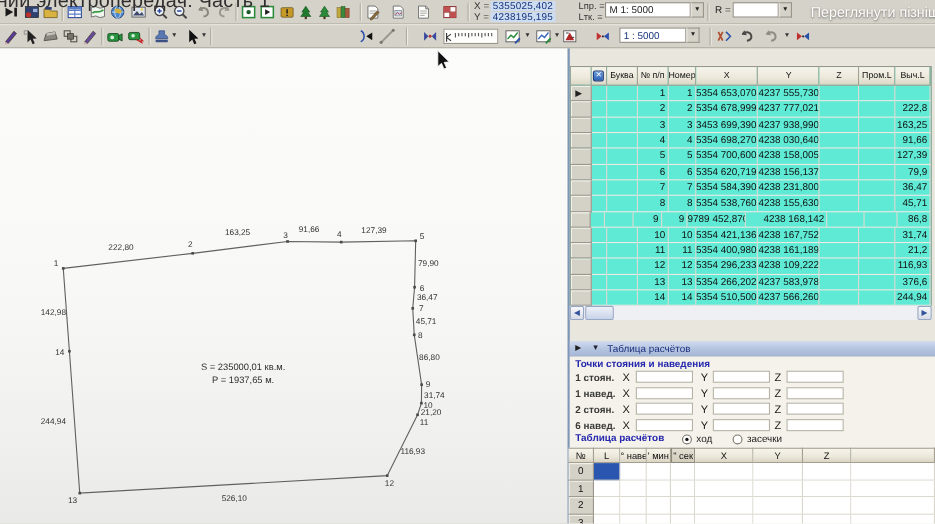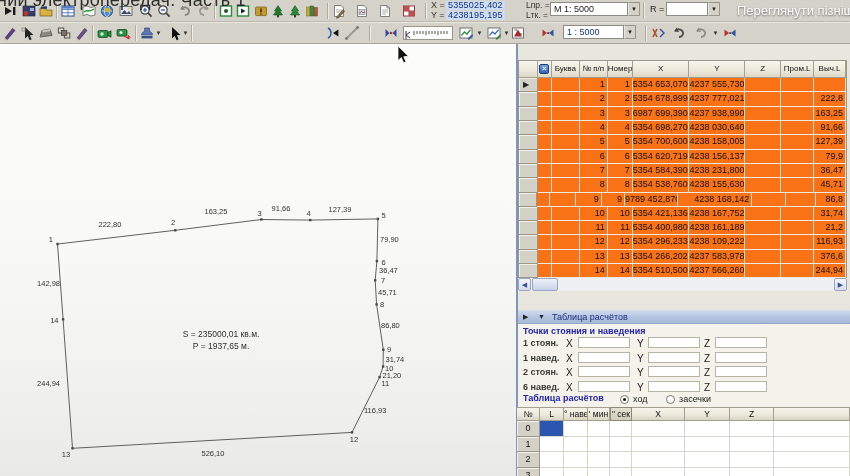--- a/index.html
+++ b/index.html
@@ -49,21 +49,21 @@
   
   .panel{position:absolute;left:516px;top:44px;width:334px;height:432px;background:#e9e6dd;border-left:2px solid #7e97b8;}
   .phdr{position:absolute;left:518px;width:332px;height:14px;z-index:5;
         background:linear-gradient(180deg,#d2dcef 0%,#b4c4e0 55%,#a7b9d8 100%);
         border-bottom:1px solid #93a7c8;}
   .phdr .exp{position:absolute;left:5px;top:3px;font-size:7px;color:#222;line-height:8px;}
   .phdr .drop{position:absolute;left:20px;top:3px;font-size:7px;color:#223;line-height:8px;}
   .phdr .ptitle{position:absolute;left:34px;top:2px;font-size:9px;color:#1c2f7d;}
 
   
-  #grid1{position:absolute;left:518px;top:60px;width:329px;background:#f97316;border:1px solid #9a968a;font-size:9px;}
+  #grid1{position:absolute;left:518px;top:60px;width:329px;background:#5eead4;border:1px solid #9a968a;font-size:9px;}
   .g1hdr{display:flex;height:17px;}
   .g1hdr .hc{background:linear-gradient(180deg,#f7f4eb 0%,#ece8db 60%,#dcd7c6 100%);
              border-right:1px solid #a49f8f;border-bottom:1px solid #a49f8f;
              font-size:8px;color:#111;text-align:center;line-height:16px;overflow:hidden;white-space:nowrap;}
   .g1row{display:flex;height:14.32px;}
   .g1row .c{border-right:1px solid #dedbd2;border-bottom:1px solid #eceae3;line-height:13px;
             overflow:hidden;white-space:nowrap;color:#111;}
   .g1row .gut{background:#d4d1c7;border-right:1px solid #9a968a;border-bottom:1px solid #9a968a;
               box-shadow:inset 1px 1px 0 #f2f0ea;position:relative;}
   .num{text-align:right;padding-right:2px;}
@@ -546,21 +546,21 @@
         <div class="c" style="width:36px"></div>
         <div class="c" style="width:33px"></div>
         <div class="c num" style="width:32px">222,8</div>
       </div>
       <div class="g1row">
         <div class="c gut" style="width:19px"></div>
         <div class="c" style="width:14px"></div>
         <div class="c" style="width:28px"></div>
         <div class="c num" style="width:28px">3</div>
         <div class="c num" style="width:25px">3</div>
-        <div class="c num" style="width:57px">6987 699,390</div>
+        <div class="c num" style="width:57px">3453 699,390</div>
         <div class="c num" style="width:56px">4237 938,990</div>
         <div class="c" style="width:36px"></div>
         <div class="c" style="width:33px"></div>
         <div class="c num" style="width:32px">163,25</div>
       </div>
       <div class="g1row">
         <div class="c gut" style="width:19px"></div>
         <div class="c" style="width:14px"></div>
         <div class="c" style="width:28px"></div>
         <div class="c num" style="width:28px">4</div>

